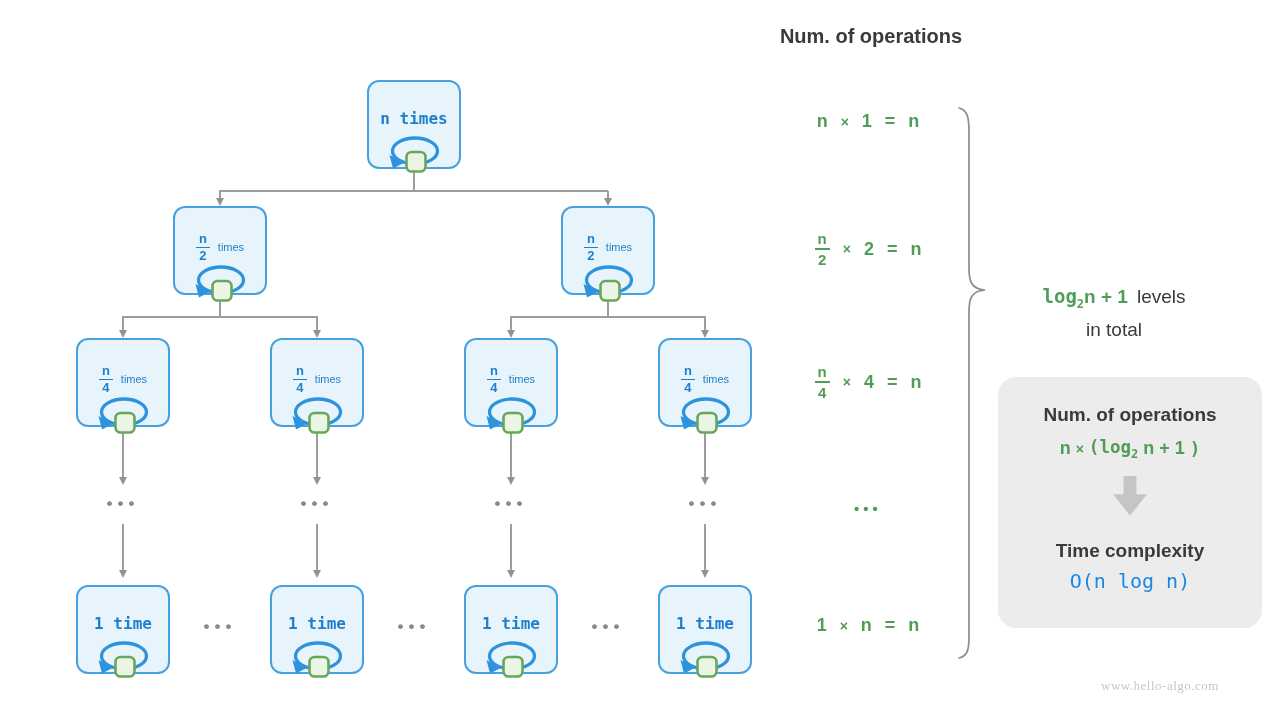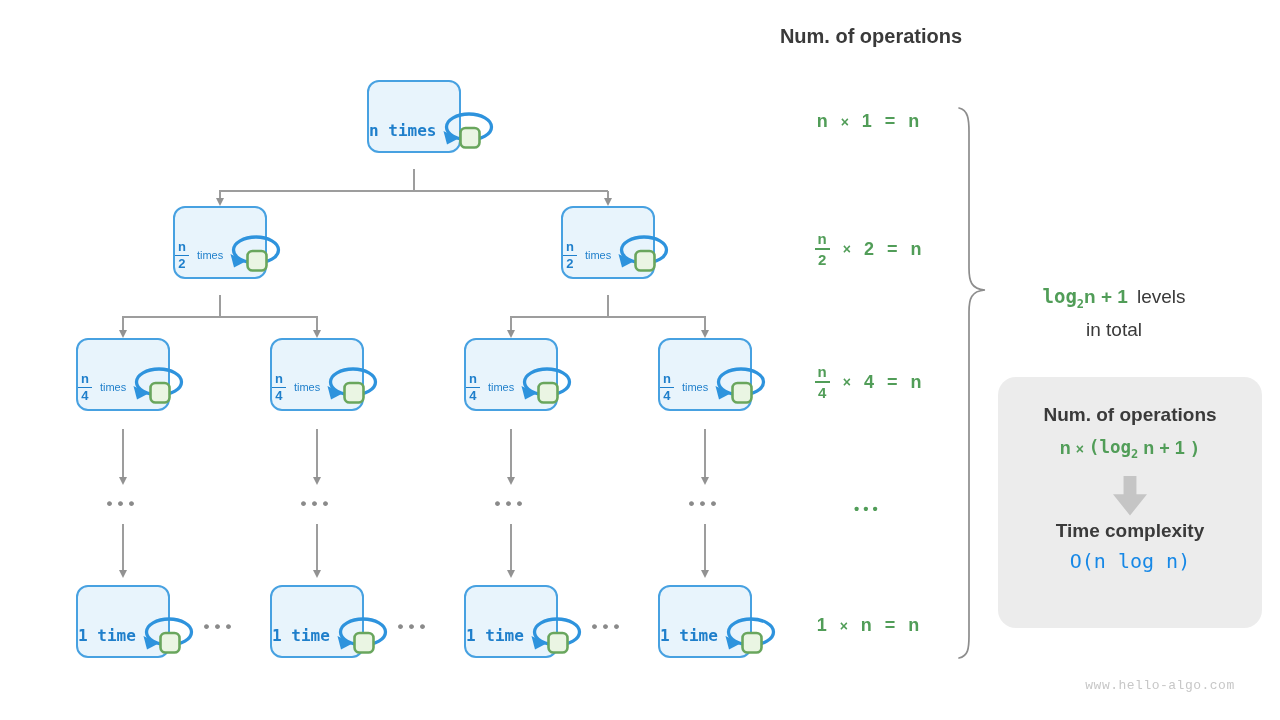--- a/index.html
+++ b/index.html
@@ -1,23 +1,23 @@
 <!DOCTYPE html>
 <html style="--node_fill: #e8f4fc; --node_border: #47a1e1; --node_text: #1f7fcb; --loop: #2e93dd; --sq_fill: #eaf5e3; --sq_border: #69a65d; --line: #9d9d9d; --head: #929292; --dots: #8a8a8a; --green: #519d58; --dark: #3a3a3a; --blue: #1788e6; --boxbg: #ececec; --blockarrow: #c5c5c5; --brace: #8d8d8d; --watermark: #c7c7c7;"><head>
 <meta charset="utf-8">
 <style>
   html,body{margin:0;padding:0;background:#ffffff;}
   body{width:1280px;height:720px;position:relative;overflow:hidden;
        font-family:"Liberation Sans",sans-serif;}
   .stage{position:absolute;left:0;top:0;width:1280px;height:720px;}
 
   
-  .node{position:absolute;width:94px;height:73px;box-sizing:border-box;
+  .node{position:absolute;width:94px;height:89px;box-sizing:border-box;
         background:var(--node_fill);border:2px solid var(--node_border);
-        border-radius:12px;display:flex;flex-direction:row;align-items:center;
+        border-radius:12px;display:flex;flex-direction:column;align-items:center;
         padding-top:24px;}
   .plain-label{font-family:"DejaVu Sans Mono",monospace;font-size:16px;font-weight:600;
         color:var(--node_text);margin-top:3px;white-space:pre;}
   .frac-label{display:flex;align-items:center;gap:8px;color:var(--node_text);}
   .frac{display:flex;flex-direction:column;align-items:center;line-height:1;
         font-weight:600;font-size:13px;}
   .fnum{padding:0 3px 2px;border-bottom:1.8px solid var(--node_text);}
   .fden{padding-top:1px;}
   .frac-label .word{font-size:11px;font-weight:500;}
   .loop{flex:0 0 auto;}
@@ -61,26 +61,26 @@
   .sbox{position:absolute;left:998px;top:377px;width:264px;height:251px;box-sizing:border-box;
         background:var(--boxbg);border-radius:18px;display:flex;flex-direction:column;
         align-items:center;padding-top:27px;}
   .sbox-title{font-weight:700;font-size:19px;color:var(--dark);}
   .sbox-formula{margin-top:11px;display:flex;align-items:center;gap:5px;color:var(--green);
         font-weight:700;font-size:18px;}
   .sbox-formula .op{font-size:14px;}
   .sbox-formula .mono{font-family:"DejaVu Sans Mono",monospace;font-size:17.5px;}
   .block-arrow{margin-top:15px;width:34px;height:40px;background:var(--blockarrow);
         clip-path:polygon(31% 0,69% 0,69% 47%,100% 47%,50% 100%,0 47%,31% 47%);}
-  .sbox-title2{margin-top:4px;font-weight:700;font-size:19px;color:var(--dark);}
+  .sbox-title2{margin-top:24px;font-weight:700;font-size:19px;color:var(--dark);}
   .sbox-complexity{margin-top:7px;font-family:"DejaVu Sans Mono",monospace;font-weight:400;
         font-size:20px;color:var(--blue);}
 
   .watermark{position:absolute;left:1060px;top:678px;width:200px;text-align:center;
-        font-family:Liberation Mono, monospace;font-size:13px;letter-spacing:0.5px;
+        font-family:Liberation Serif, serif;font-size:13px;letter-spacing:0.5px;
         color:var(--watermark);}
 </style>
 </head>
 <body>
 
 <div class="stage">
 
   <div class="vline" style="left:413px;top:169px;height:22px"></div>
   <div class="hline" style="left:219px;top:190px;width:389px"></div>
   <div class="vline" style="left:219.2px;top:191px;height:8px"></div>

